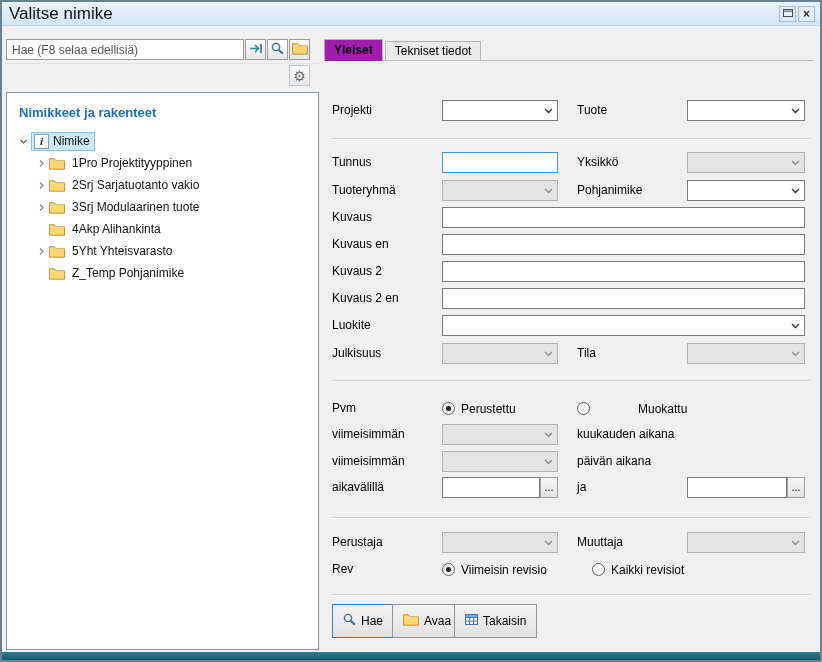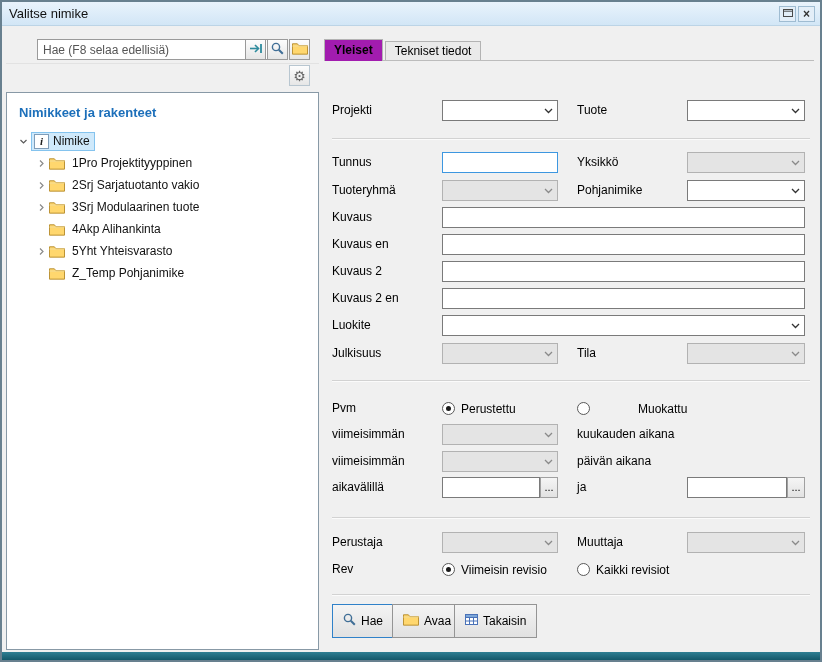--- a/index.html
+++ b/index.html
@@ -8,34 +8,34 @@
     position:relative; width:822px; height:662px;
     background:#f0f0f0; border:2px solid #68808f; overflow:hidden;
   }
   
   .titlebar {
     position:absolute; top:0; left:0; right:0; height:24px;
     background:linear-gradient(#e9f3fc,#d2e6f6);
     border-bottom:1px solid #bcd4e6;
     display:flex; align-items:center; padding:0 7px;
   }
-  .title { font-size:13px; color:#111; }
+  .title { font-size:17px; color:#111; }
   .tb-btn {
     position:absolute; top:4px; width:17px; height:16px;
     background:#e3eef8; border:1px solid #9fbcd2;
     display:flex; align-items:center; justify-content:center;
     font-size:12px; color:#333; cursor:pointer;
   }
   .tb-pin { right:24px; }
   .tb-close { right:5px; font-weight:bold; }
   
   .search-input {
     position:absolute; left:4px; top:37px; width:238px; height:21px;
     border:1px solid #9a9a9a; background:#fff; padding:0 5px;
-    font:12px "Liberation Sans", sans-serif; color:#444;margin-left:31px;
+    font:12px "Liberation Sans", sans-serif; color:#444;
   }
   .search-input::placeholder { color:#555; opacity:1; }
   .sbtn {
     position:absolute; top:37px; width:21px; height:21px;
     border:1px solid #9a9a9a; background:linear-gradient(#fdfdfd,#e6e6e6);
     display:flex; align-items:center; justify-content:center; padding:0; cursor:pointer;
   }
   .sbtn.go { left:243px; }
   .sbtn.find { left:265px; }
   .sbtn.fold { left:287px; }
@@ -410,21 +410,21 @@
           <path d="M1 1 L4.5 4.5 L8 1" fill="none" stroke="currentColor" stroke-width="1.3"></path>
         </svg>
       </span>
     </div>
 
   <span class="lbl c1 r15">Rev</span>
   <label class="radio r15" style="left:440px;">
       <span class="rb on"></span>
       <span>Viimeisin revisio</span>
     </label>
-  <label class="radio r15" style="left:575px;">
+  <label class="radio r15" style="left:590px;">
       <span class="rb"></span>
       <span>Kaikki revisiot</span>
     </label>
 
   <div class="sep sep4"></div>
 
   <button class="btn primary btn-hae r16">
     <span><svg width="13" height="13" viewBox="0 0 13 13">
           <circle cx="5" cy="5" r="3.6" fill="none" stroke="#3f6e96" stroke-width="1.4"></circle>
           <line x1="7.8" y1="7.8" x2="11.8" y2="11.8" stroke="#3f6e96" stroke-width="2"></line>

